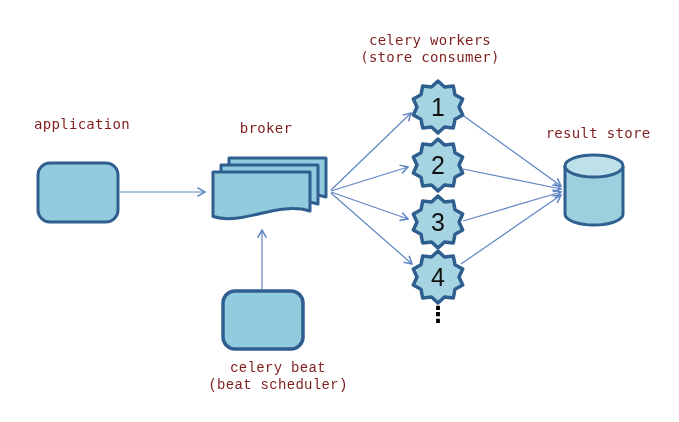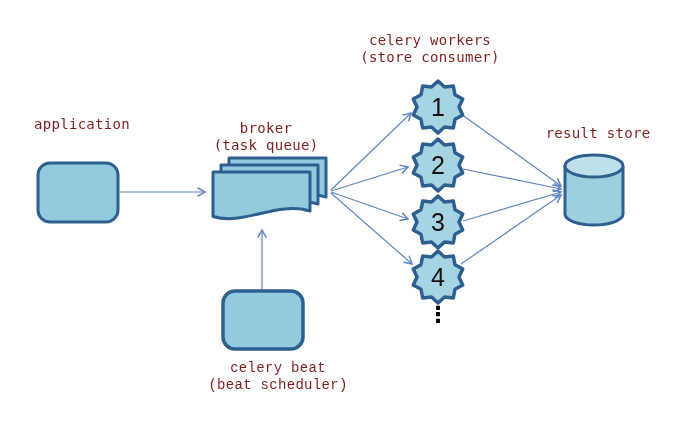--- a/index.html
+++ b/index.html
@@ -88,21 +88,20 @@
       <ellipse cx="594" cy="166" rx="29" ry="11" fill="#BDE0EA" stroke="#2F5F8F" stroke-width="3"></ellipse>
     </g>
   </svg>
 
   <div class="node-label" style="left:82px;top:116px;">
     <div>application</div>
   </div>
 
   <div class="node-label" style="left:266px;top:108px;margin-top:12px;">
     <div>broker</div>
-    <div>(task queue)</div>
   </div>
 
   <div class="node-label" style="left:430px;top:32px;">
     <div>celery workers</div>
     <div>(store consumer)</div>
   </div>
 
   <div class="node-label" style="left:598px;top:125px;">result store</div>
 
   <div class="node-label" style="left:278px;top:360px;font-family:Liberation Mono, monospace;">

